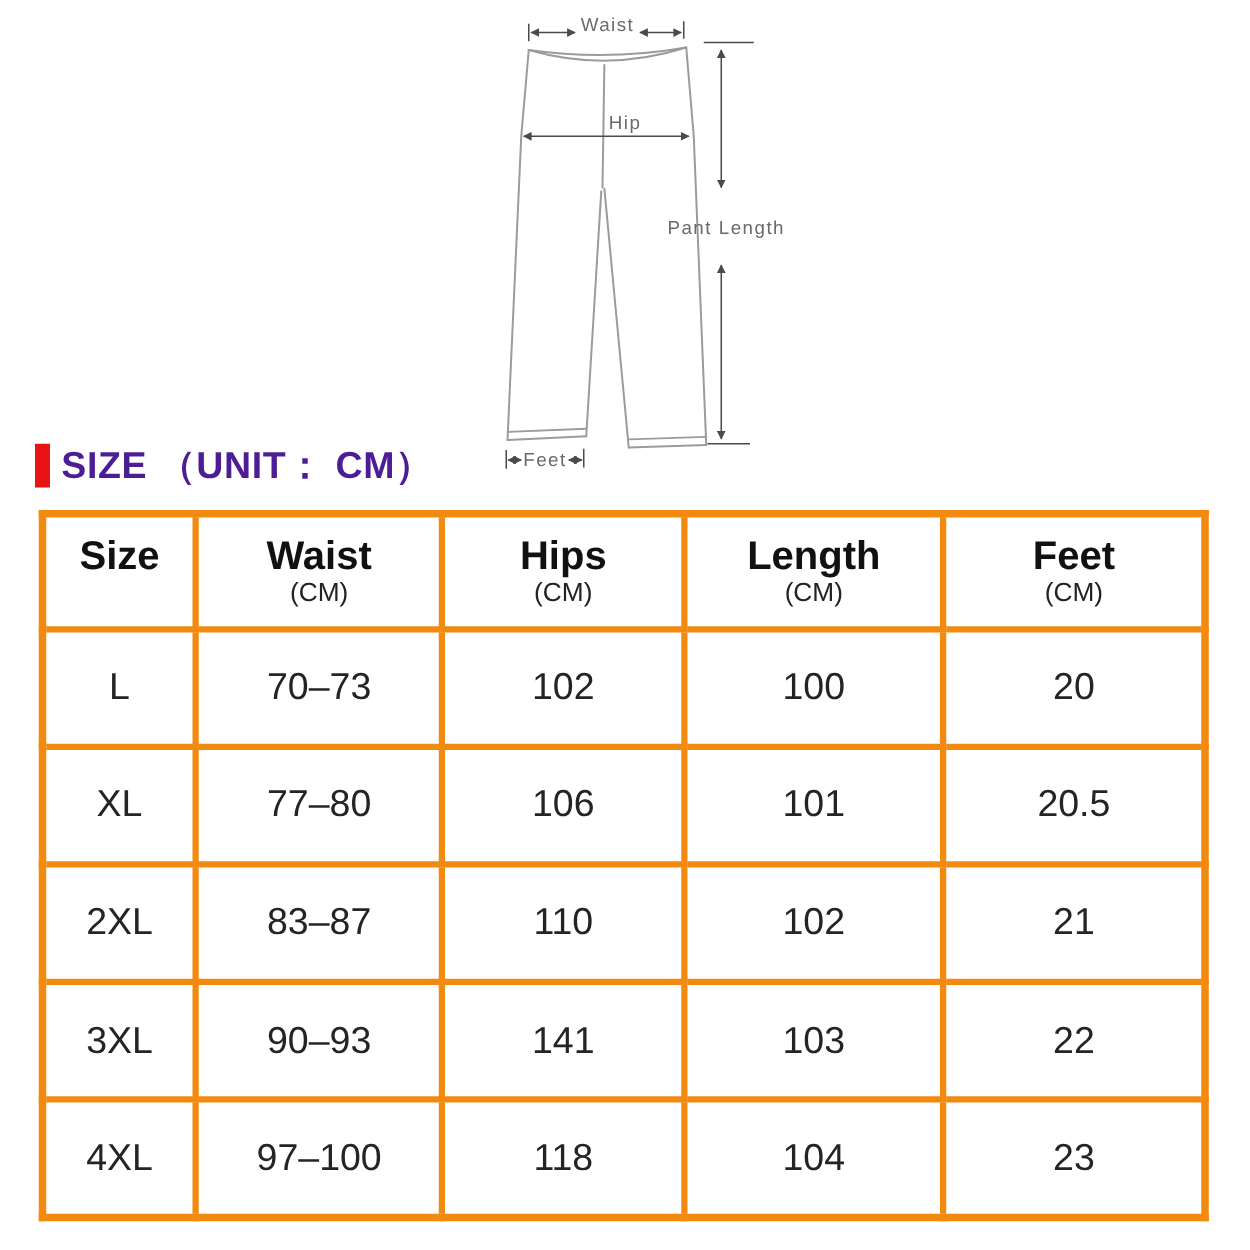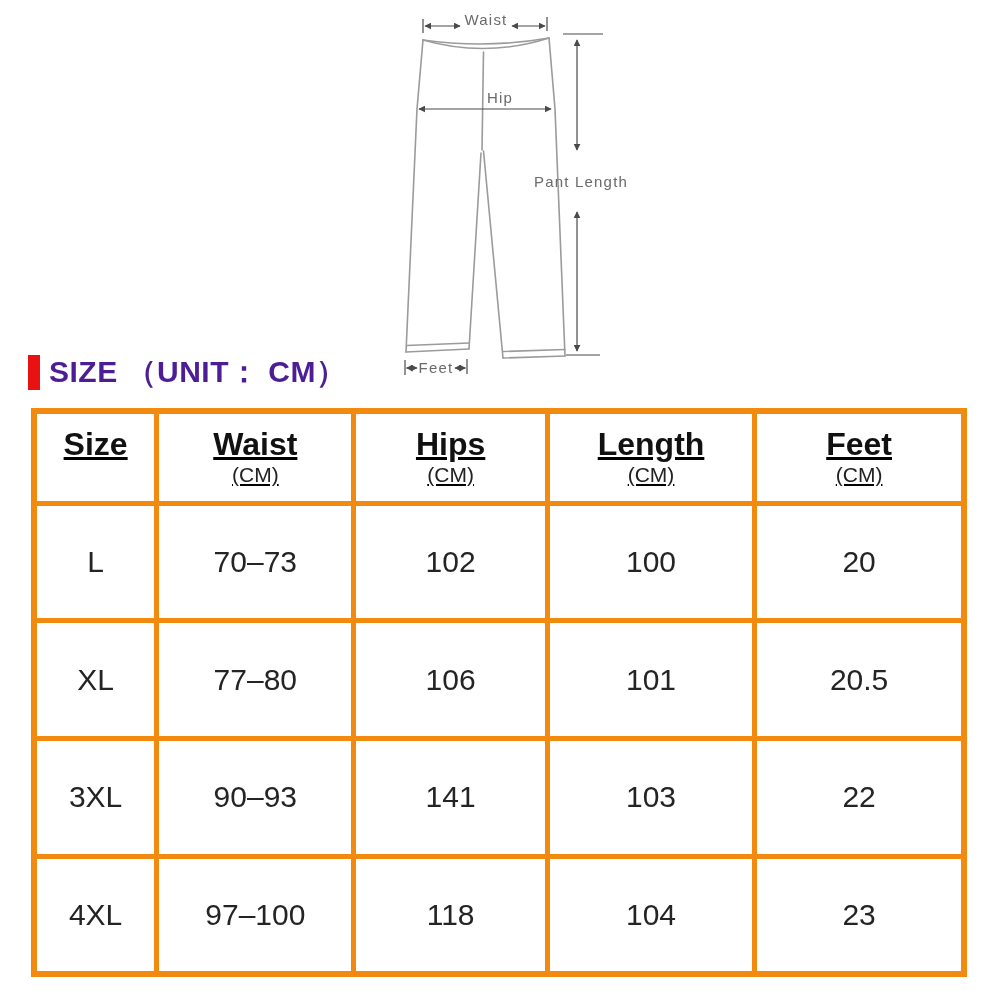--- a/index.html
+++ b/index.html
@@ -23,21 +23,21 @@
   .size-table {
     position:absolute; left:31px; top:408px; width:936px; height:569px;
     border-collapse:collapse; table-layout:fixed; background:#fff;
     border:6px solid var(--accent-orange,#f28a10);
   }
   .size-table th, .size-table td {
     border:5px solid var(--accent-orange,#f28a10);
     text-align:center; vertical-align:middle; padding:0;
     color:var(--table-text,#1d1d1d);
   }
-  .size-table thead tr { height:92px;text-decoration:underline; }
+  .size-table thead tr { height:92px; }
   .size-table tbody tr { height:79px; }
   .col-label { font-size:32px; font-weight:bold; line-height:1.1; color:#111; }
   .col-unit  { font-size:21px; font-weight:400; height:26px; line-height:26px; color:#222; }
   .size-table tbody td { font-size:30px; font-weight:400; color:#242424; }
 </style>
 </head>
 <body>
 
 <div class="canvas">
 
@@ -138,20 +138,27 @@
         <td>20</td>
       </tr>
       <tr>
         <td>XL</td>
         <td>77–80</td>
         <td>106</td>
         <td>101</td>
         <td>20.5</td>
       </tr>
       <tr>
+        <td>2XL</td>
+        <td>83–87</td>
+        <td>110</td>
+        <td>102</td>
+        <td>21</td>
+      </tr>
+      <tr>
         <td>3XL</td>
         <td>90–93</td>
         <td>141</td>
         <td>103</td>
         <td>22</td>
       </tr>
       <tr>
         <td>4XL</td>
         <td>97–100</td>
         <td>118</td>

